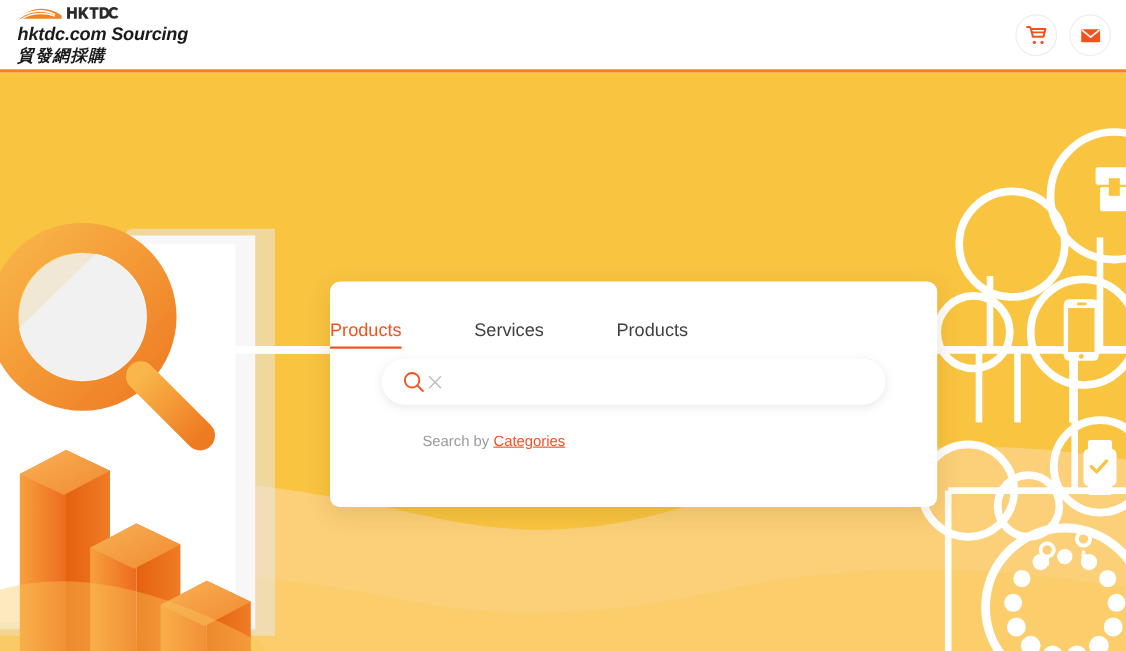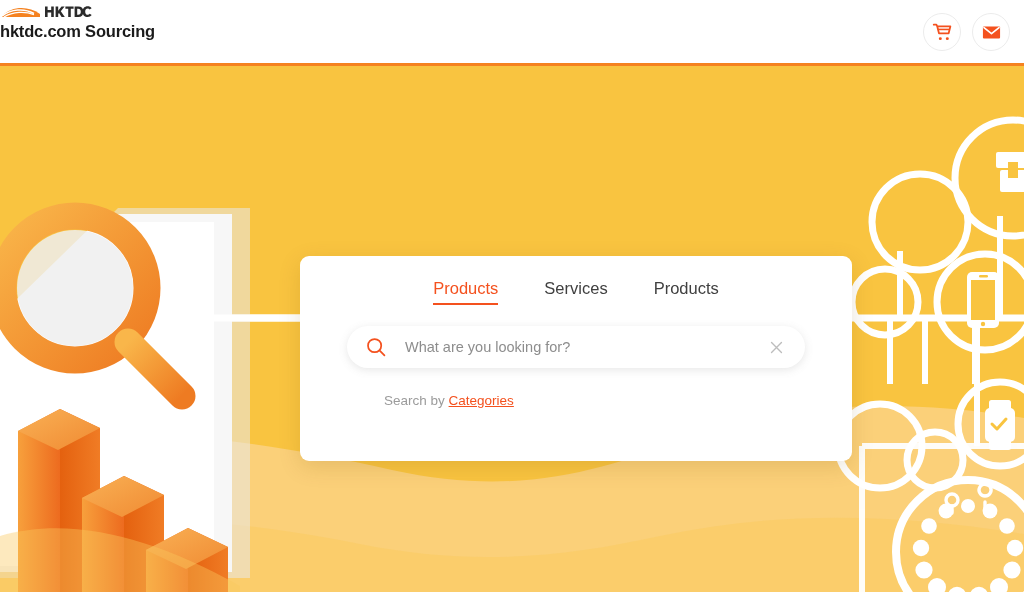--- a/index.html
+++ b/index.html
@@ -25,22 +25,23 @@
     top: 0; left: 0;
     width: 1024px;
     height: 66px;
     background: #ffffff;
     border-bottom: 3px solid #F58220;
     z-index: 40;
   }
 
   .brand {
     position: absolute;
-    left: 0;
+    left: 16px;
     top: 5px;
+    font-style: italic;
   }
 
   .brand-mark {
     display: block;
     width: 92px;
     height: 16px;
     margin-bottom: 1px;
   }
 
   .brand-title {
@@ -106,23 +107,22 @@
     width: 552px;
     height: 205px;
     background: #ffffff;
     border-radius: 9px;
     box-shadow: 0 6px 22px rgba(120, 80, 10, 0.16);
     z-index: 30;
   }
 
   .tabs {
     display: flex;
-    justify-content: center;
-    gap: 46px;
-    padding-top: 22px;
+    gap: 66px;
+    padding-top: 34px;
   }
 
   .tab {
     font-size: 16.5px;
     color: #404040;
     padding-bottom: 5px;
     cursor: pointer;
     line-height: 20px;
     border-bottom: 2px solid transparent;
   }
@@ -204,20 +204,21 @@
         <path d="M4 12 C13 6.5, 25 6, 34 9.6" fill="none" stroke="#ffffff" stroke-width="1.2"></path>
         <g fill="#2b2b2b">
           <path d="M45 1.5 h2.6 v3.6 h3.6 V1.5 h2.6 V12 h-2.6 V7.6 h-3.6 V12 H45 Z"></path>
           <path d="M55.6 1.5 h2.6 v4.3 l3.3-4.3 h3.1 l-3.8 4.8 4 5.7 h-3.2 l-2.6-3.9 -0.8 1 V12 h-2.6 Z"></path>
           <path d="M65.4 1.5 h8.2 v2.3 h-2.8 V12 h-2.6 V3.8 h-2.8 Z"></path>
           <path d="M74.6 1.5 h3.7 c3.2 0 5.1 1.9 5.1 5.2 c0 3.4 -1.9 5.3 -5.1 5.3 h-3.7 Z m2.6 2.3 v5.9 h1 c1.7 0 2.6 -1 2.6 -3 c0 -1.9 -0.9 -2.9 -2.6 -2.9 Z"></path>
           <path d="M89.6 4.5 c-0.4 -0.6 -1 -0.9 -1.8 -0.9 c-1.6 0 -2.6 1.2 -2.6 3.1 c0 1.9 1 3.1 2.6 3.1 c0.8 0 1.5 -0.3 1.9 -1 l2 1.3 c-0.9 1.3 -2.3 2 -4 2 c-3.1 0 -5.2 -2.2 -5.2 -5.4 c0 -3.2 2.1 -5.4 5.2 -5.4 c1.6 0 3 0.6 3.9 1.9 Z"></path>
         </g>
       </svg>
       <div class="brand-title">hktdc.com Sourcing</div>
+      <div class="brand-sub">貿發網採購</div>
     </div>
 
     <div class="header-actions">
 
       <div class="icon-btn">
         <svg width="21" height="21" viewBox="0 0 24 24">
           <path d="M2 3 h3 l1 2 M6 5 h15 l-2 8 H8 Z" fill="none" stroke="#F4511E" stroke-width="2.1" stroke-linejoin="round" stroke-linecap="round"></path>
           <path d="M6.6 8.5 h13.4" stroke="#F4511E" stroke-width="1.8"></path>
           <circle cx="9.5" cy="19" r="1.7" fill="#F4511E"></circle>
           <circle cx="17.5" cy="19" r="1.7" fill="#F4511E"></circle>
@@ -397,21 +398,20 @@
 
       <div class="search-box">
 
         <span class="search-icon">
           <svg width="22" height="22" viewBox="0 0 24 24">
             <circle cx="10.5" cy="10.5" r="7.2" fill="none" stroke="#F4511E" stroke-width="1.9"></circle>
             <path d="M15.8 15.8 L21.2 21.2" stroke="#F4511E" stroke-width="1.9" stroke-linecap="round"></path>
           </svg>
         </span>
 
-        <input class="search-input" type="text" placeholder="What are you looking for?" style="">
 
         <span class="clear-btn">
           <svg width="17" height="17" viewBox="0 0 24 24">
             <path d="M5 5 L19 19 M19 5 L5 19" stroke="#bdbdbd" stroke-width="1.9" stroke-linecap="round"></path>
           </svg>
         </span>
 
       </div>
 
       <div class="search-by">

